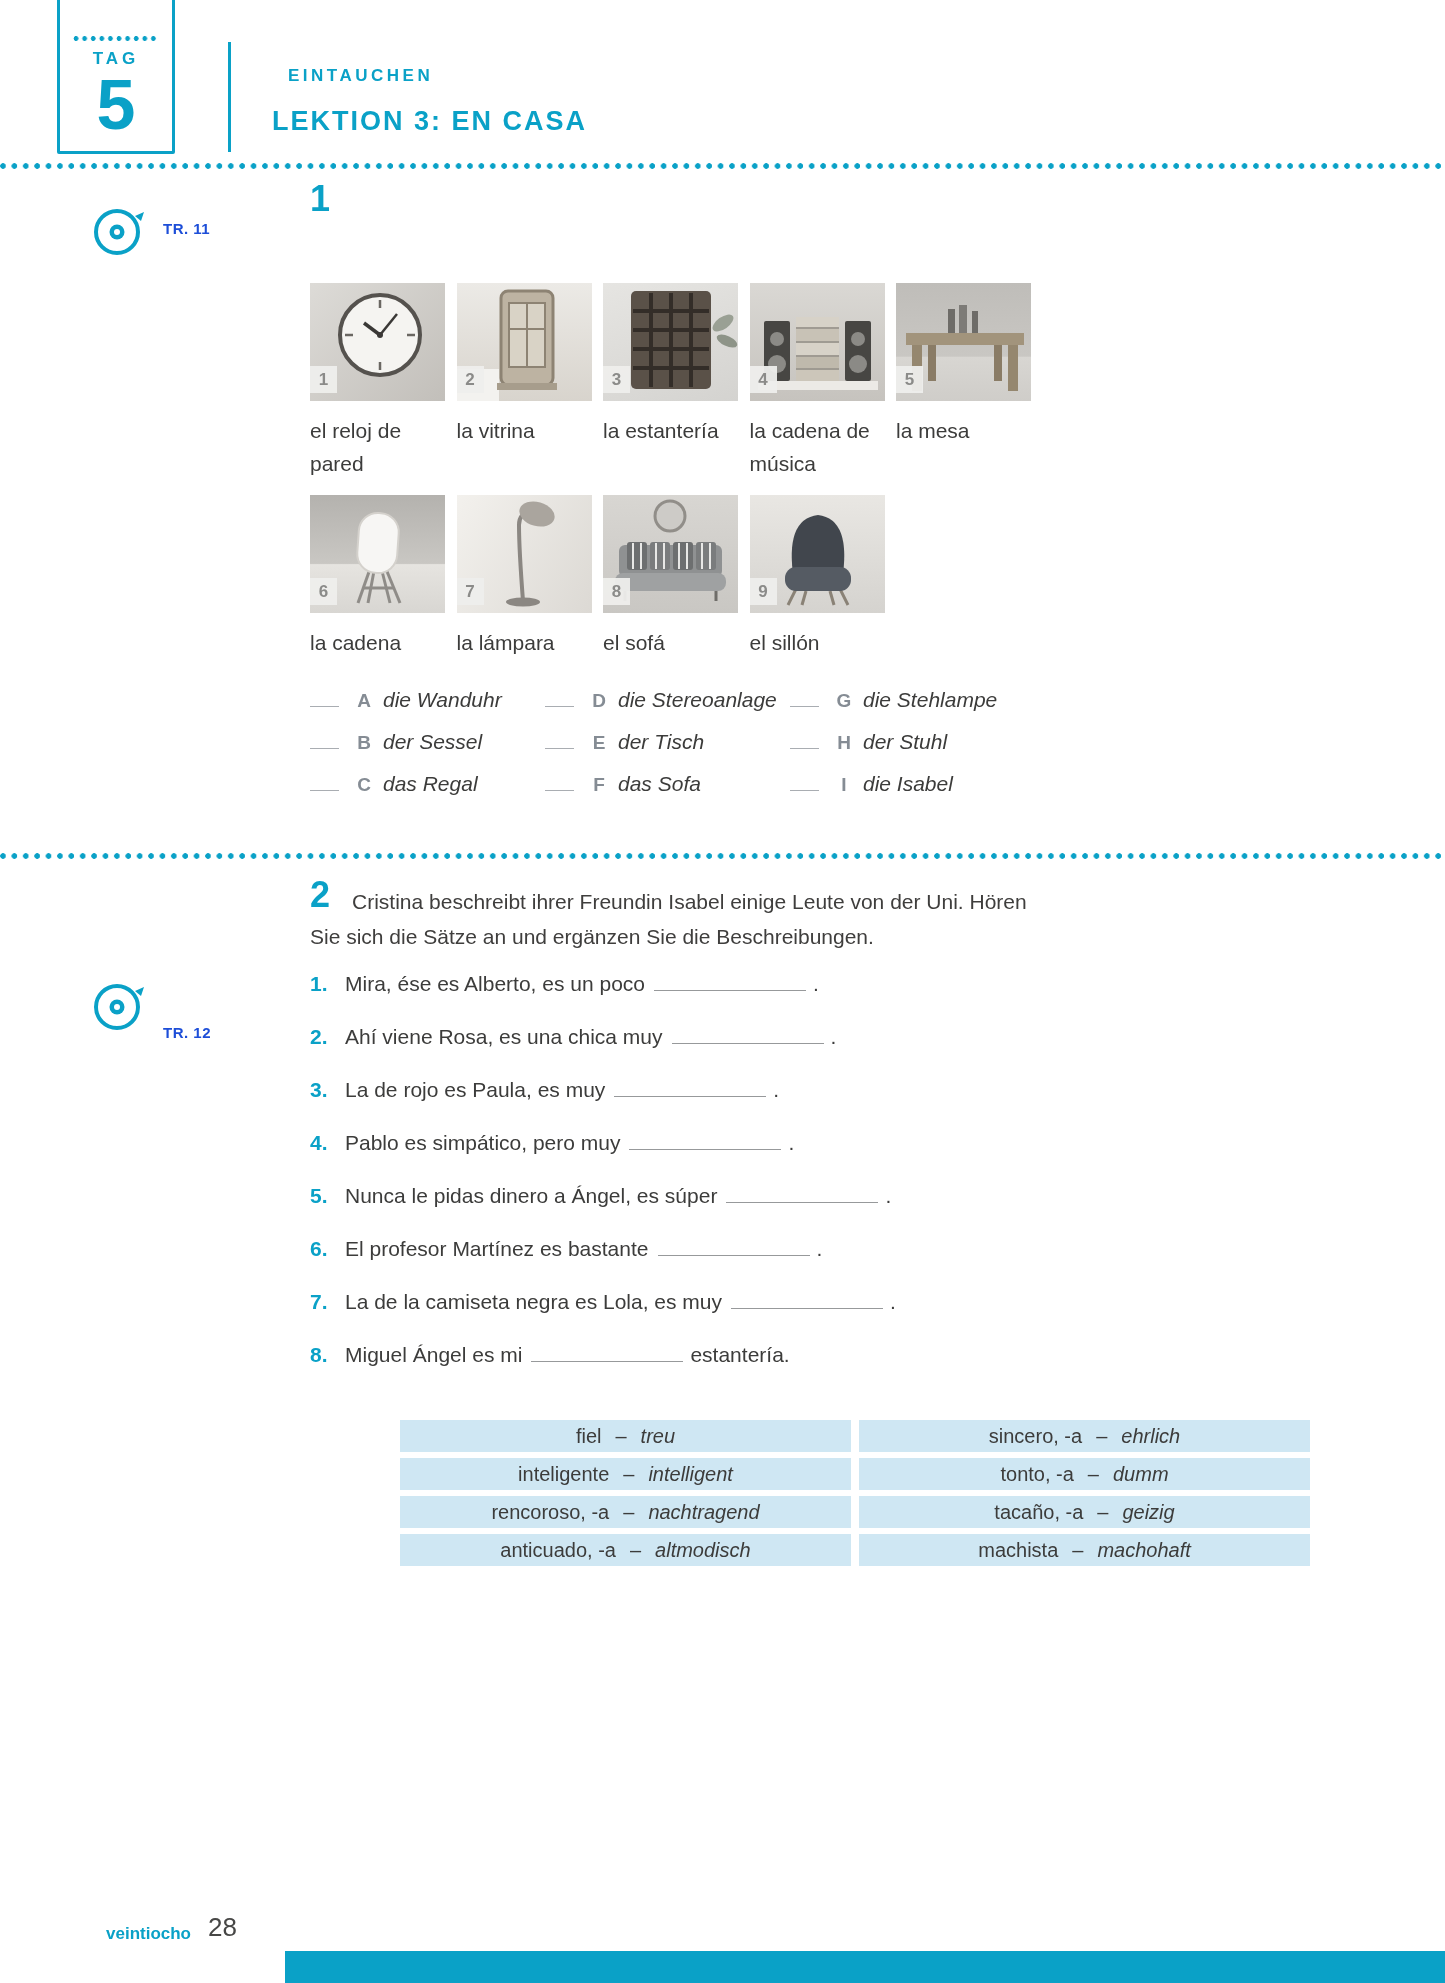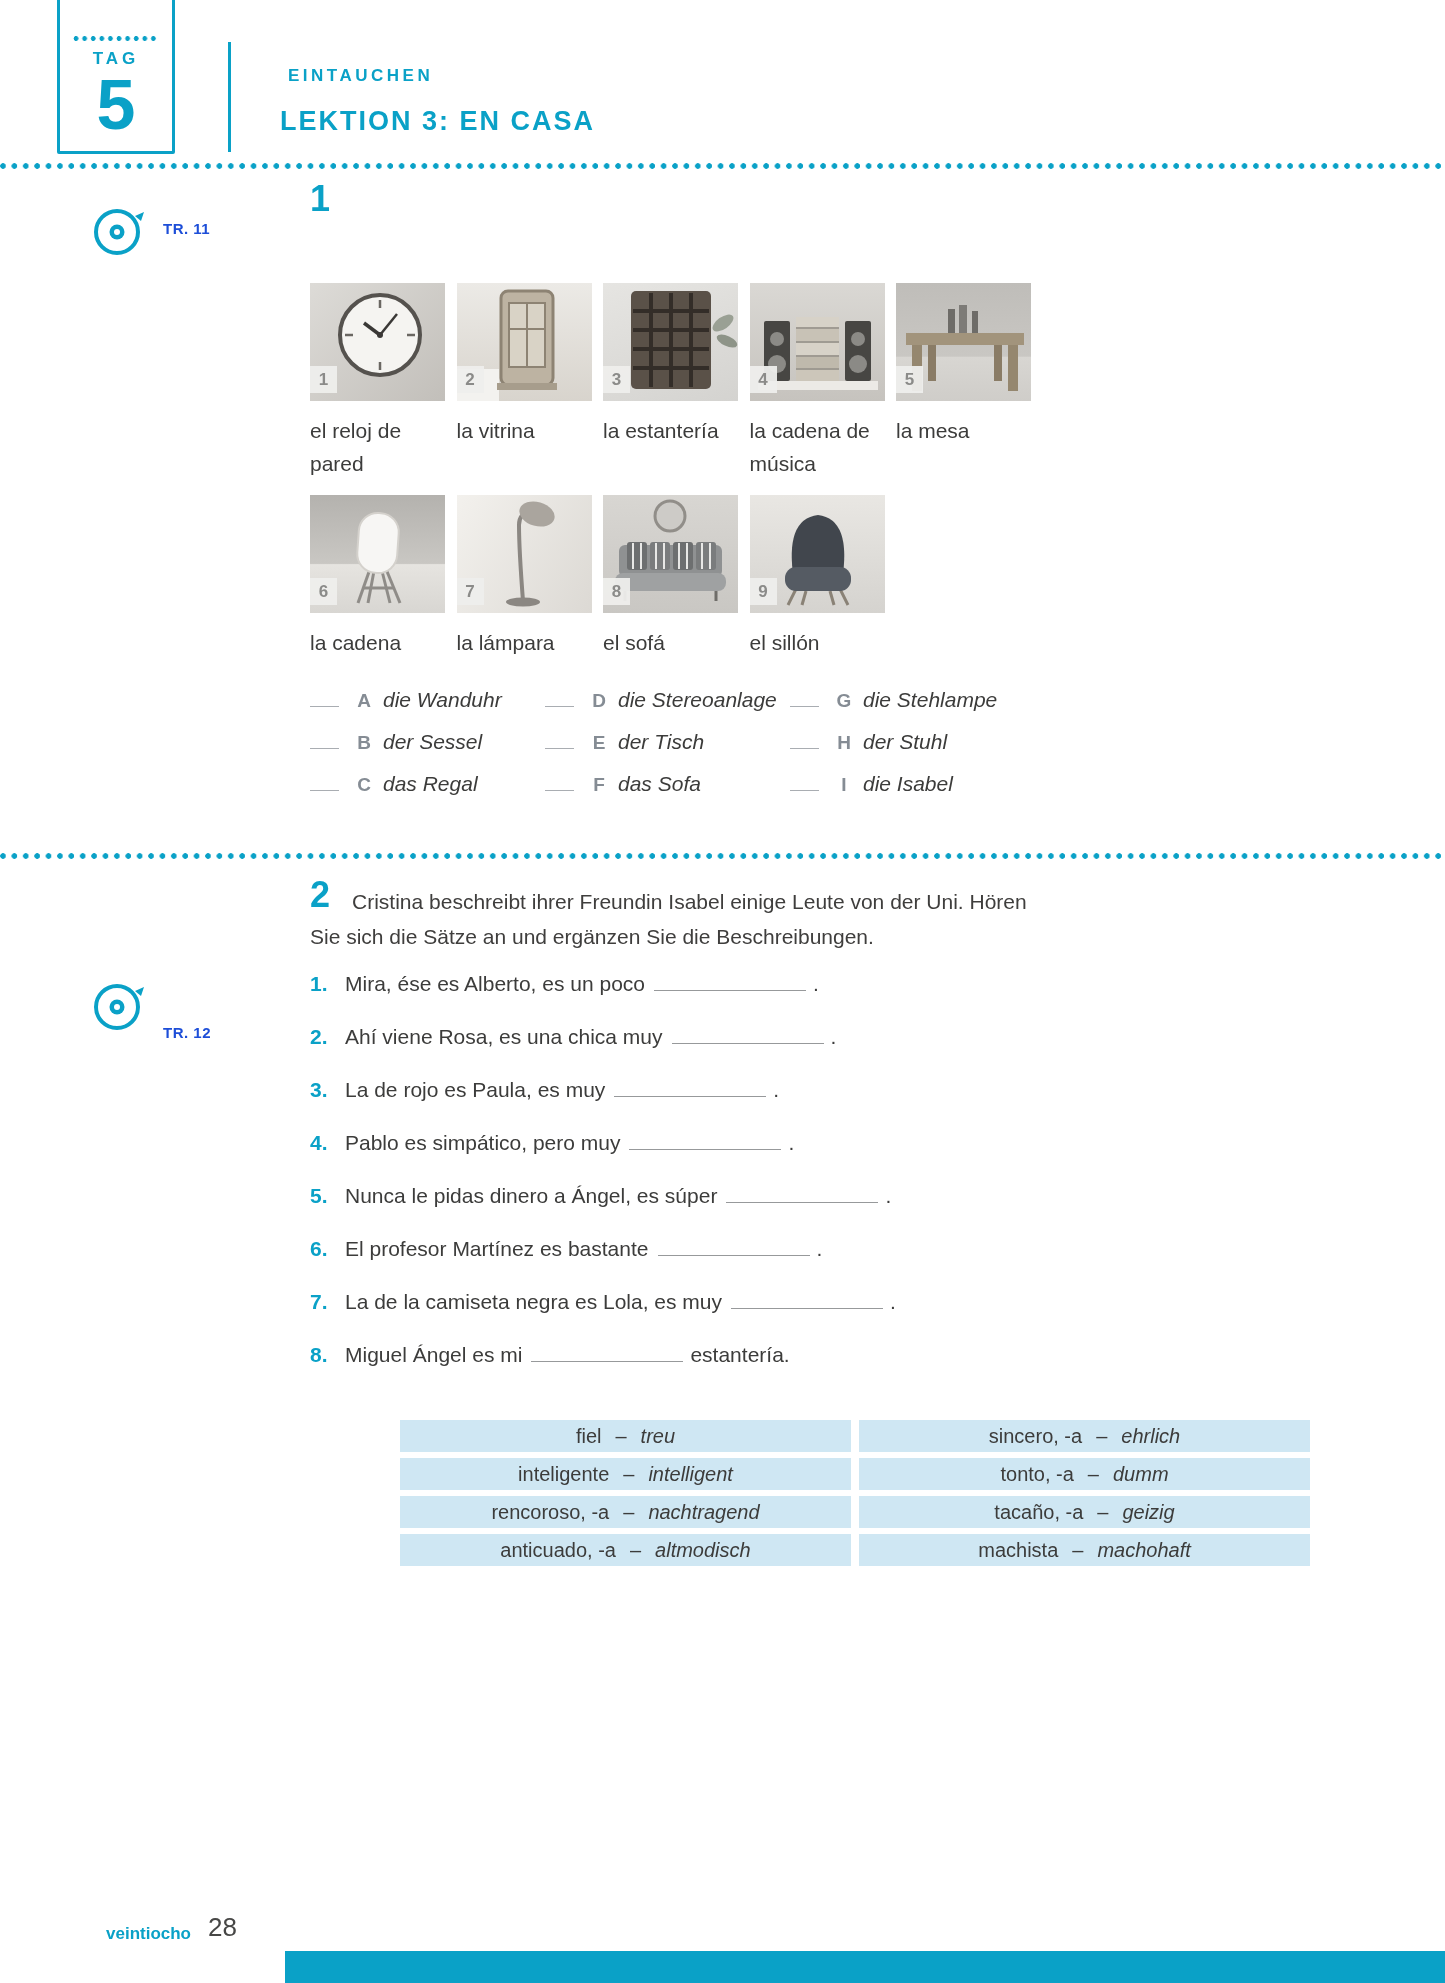--- a/index.html
+++ b/index.html
@@ -19,21 +19,21 @@
   .tab-dots {
     margin:36px auto 0; width:86px; height:7px;
     background-image:radial-gradient(circle at 3px 3.5px,#0aa1c7 2.1px,transparent 2.7px);
     background-size:8.6px 7px; background-repeat:repeat-x;
   }
   .tab-label { margin-top:7px; text-align:center; font-size:17px; font-weight:bold; letter-spacing:4px; color:#0aa1c7; }
   .tab-number { text-align:center; font-size:70px; font-weight:bold; color:#0aa1c7; line-height:1; margin-top:1px; }
 
   .v-rule { position:absolute; left:228px; top:42px; width:3px; height:110px; background:#0aa1c7; }
   .kicker { position:absolute; left:288px; top:50px; font-size:17px; font-weight:bold; letter-spacing:3.5px; color:#0aa1c7;margin-top:16px; }
-  .lesson-title { position:absolute; left:280px; top:106px; font-size:27px; font-weight:bold; letter-spacing:2px; color:#0aa1c7; }
+  .lesson-title { position:absolute; left:272px; top:106px; font-size:27px; font-weight:bold; letter-spacing:2px; color:#0aa1c7; }
 
   .dots-sep {
     position:absolute; left:0; width:1445px; height:8px;
     background-image:radial-gradient(circle at 3px 4px,#0aa1c7 2.5px,transparent 3.1px);
     background-size:11.4px 8px; background-repeat:repeat-x;
   }
   .dots-1 { top:162px; }
   .dots-2 { top:852px; }
 
   

